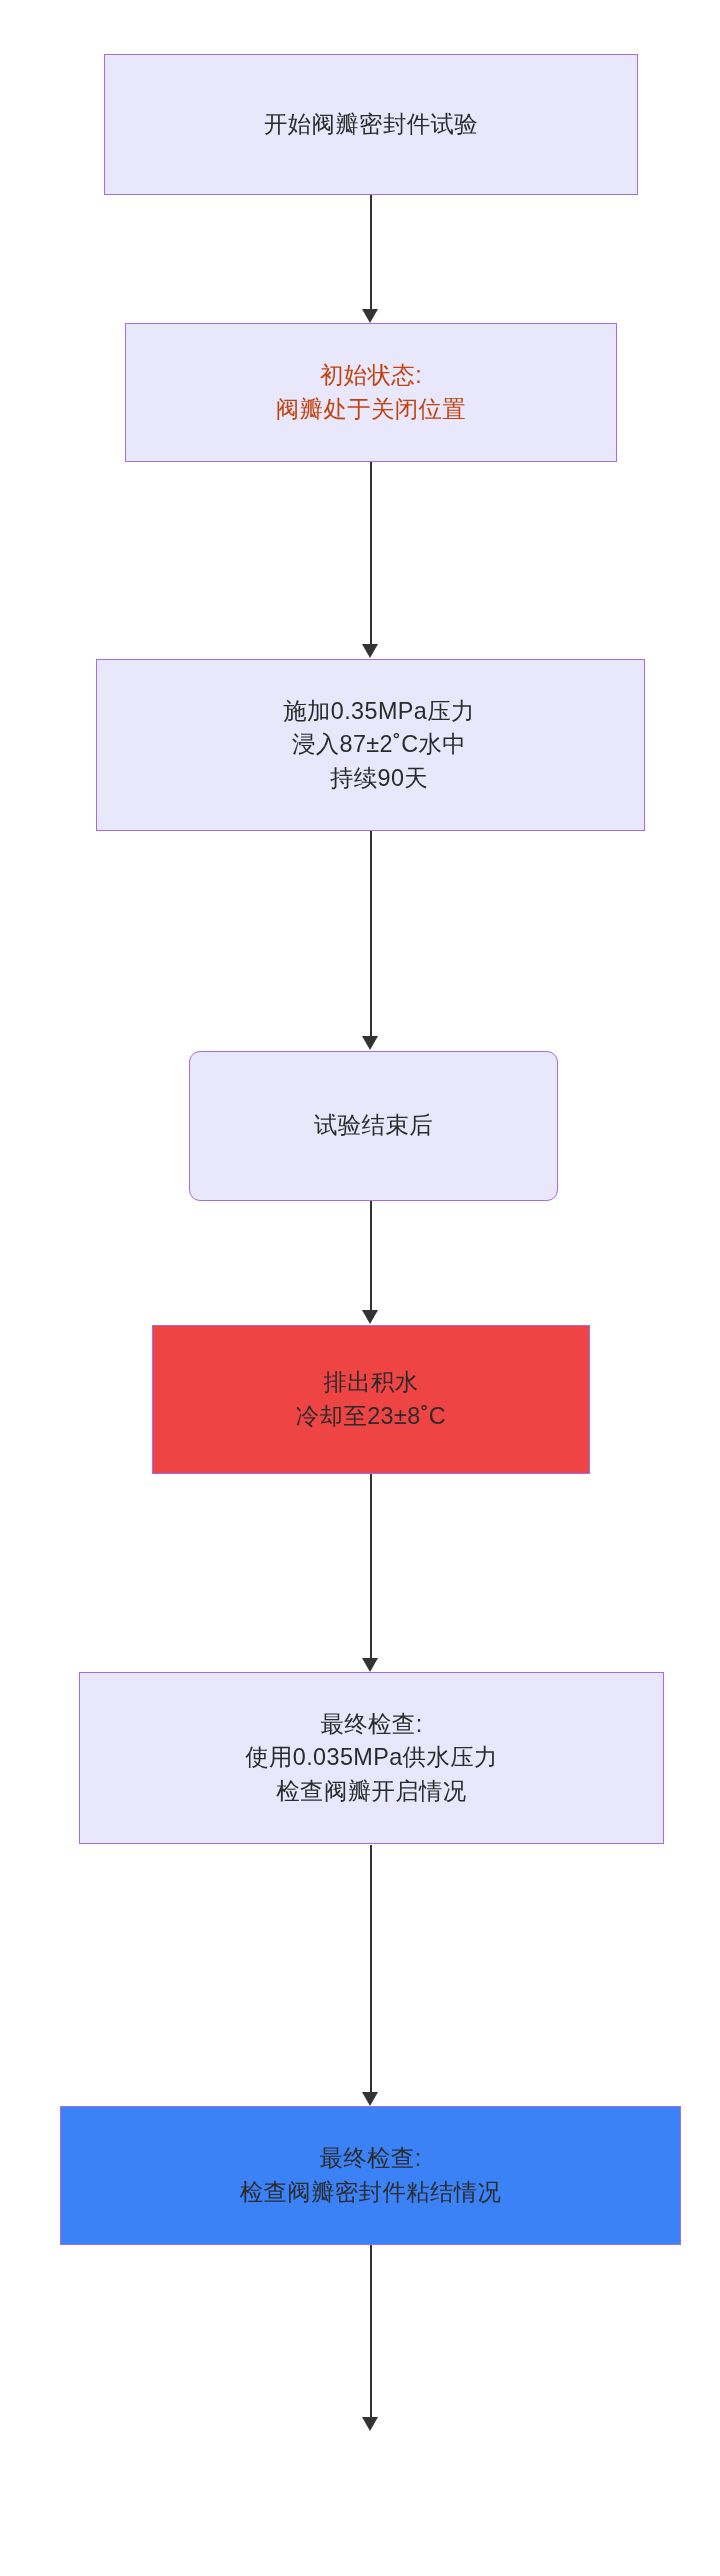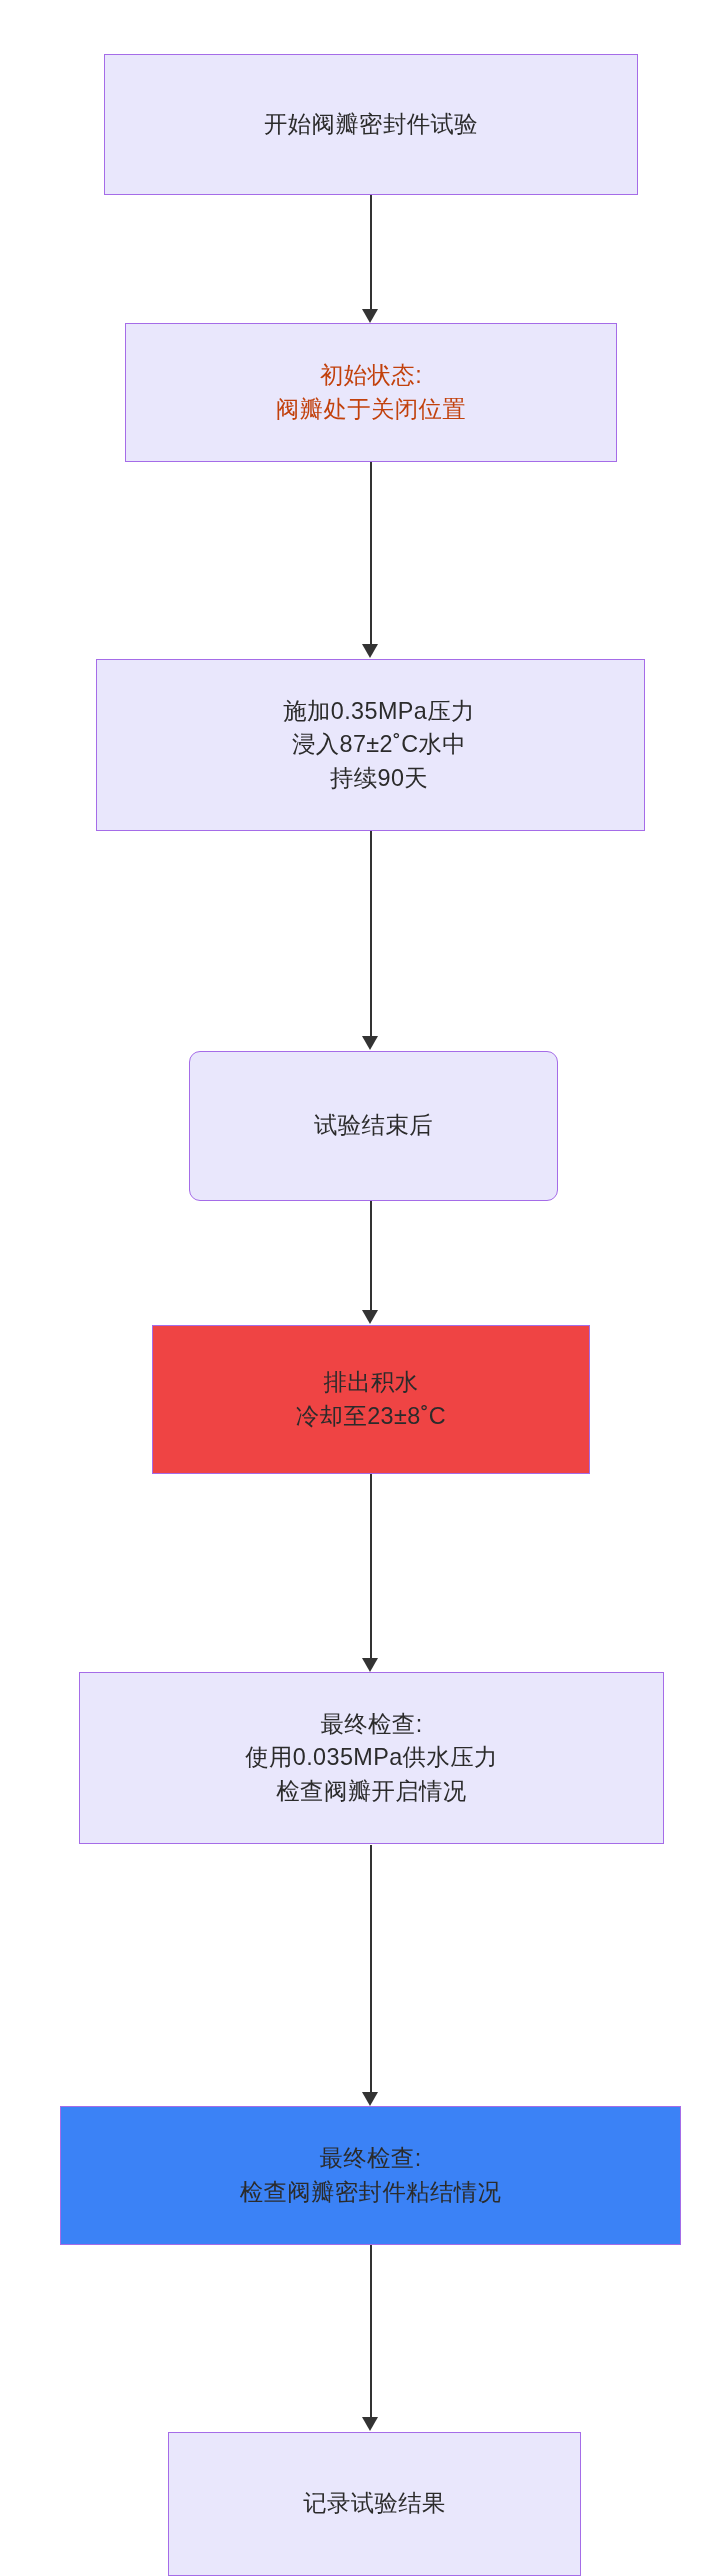--- a/index.html
+++ b/index.html
@@ -117,17 +117,14 @@
     </div>
     <div class="node" style="left: 68px; top: 1672px; width: 585px; height: 172px; background: rgb(233, 231, 252); border-color: rgb(165, 108, 232); color: rgb(43, 43, 43);">
       <span class="line">最终检查:</span>
       <span class="line">使用0.035MPa供水压力</span>
       <span class="line">检查阀瓣开启情况</span>
     </div>
     <div class="node" style="left: 49px; top: 2106px; width: 621px; height: 139px; background: #3b82f6; border-color: rgb(165, 108, 232); color: rgb(43, 43, 43); align-items: center;">
       <span class="line">最终检查:</span>
       <span class="line">检查阀瓣密封件粘结情况</span>
     </div>
-    <div class="node" style="left: 157px; top: 2432px; width: 413px; height: 144px; background: rgb(233, 231, 252); border-color: rgb(165, 108, 232); color: rgb(43, 43, 43);">
-      <span class="line">记录试验结果</span>
-    </div>
   </div>
 
 
 </body></html>

